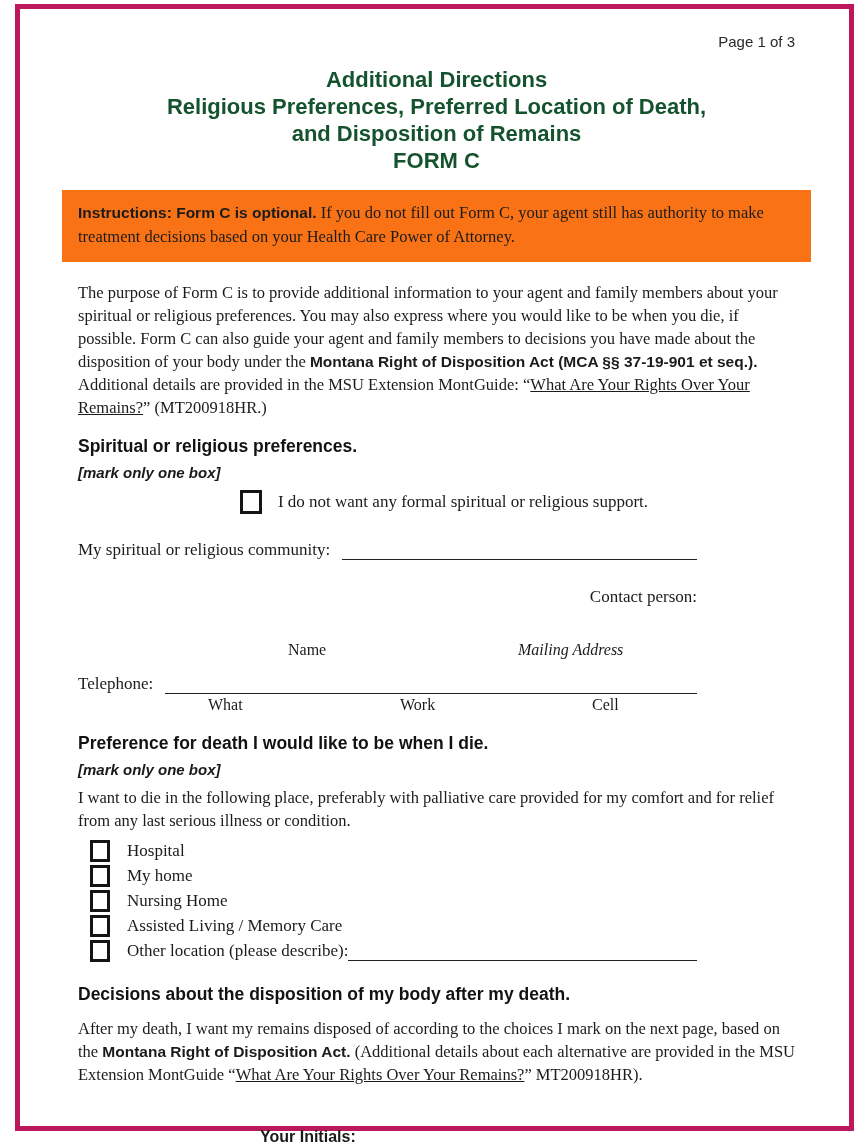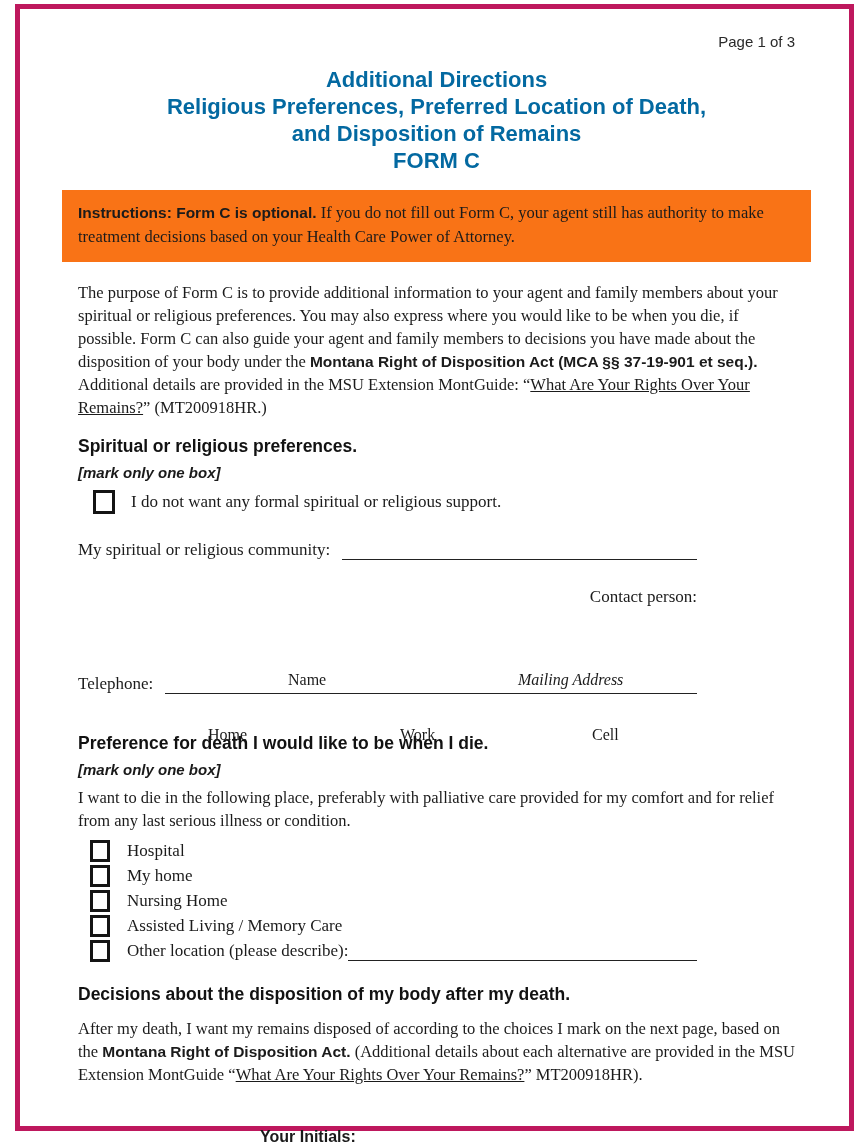--- a/index.html
+++ b/index.html
@@ -13,21 +13,21 @@
   .content { padding: 0 54px 0 58px; }
 
   .page-indicator {
     margin-top: 24px; text-align: right;
     font-family: "Liberation Sans", sans-serif; font-size: 15px; color: #2a2a2a;
   }
 
   .title-block {
     margin-top: 16px; text-align: center;
     font-family: "Liberation Sans", sans-serif; font-weight: bold;
-    font-size: 22px; line-height: 27px; color: #0369a1;
+    font-size: 22px; line-height: 27px; color: #14532d;
   }
 
   .instructions {
     margin: 16px -16px 0 -16px; padding: 11px 16px 13px 16px;
     background: #f97316; font-size: 16.5px; line-height: 24px;
   }
   .sans-bold { font-family: "Liberation Sans", sans-serif; font-weight: bold; font-size: 15.5px; }
   .serif-run { font-family: "Liberation Serif", serif; }
   .underline-run { text-decoration: underline; }
 
@@ -35,38 +35,38 @@
 
   .section-heading {
     margin-top: 17px; font-family: "Liberation Sans", sans-serif;
     font-weight: bold; font-size: 17.5px; color: #121212;
   }
   .mark-note {
     margin-top: 7px; font-family: "Liberation Sans", sans-serif;
     font-weight: bold; font-style: italic; font-size: 15px; color: #1a1a1a;
   }
 
-  .check-row { display: flex; align-items: center; margin: 9px 0 0 15px; }
+  .check-row { display: flex; align-items: center; margin: 9px 0 0 15px; justify-content: center; }
   .checkbox {
     width: 22px; height: 24px; border: 3px solid #141414; background: #fff;
     flex: 0 0 auto; cursor: pointer;
   }
   .check-label { margin-left: 16px; font-size: 17px; }
 
   .loc-list { margin-top: 8px; }
   .loc-row { display: flex; align-items: center; margin: 3px 0 0 12px; width: 607px; }
   .loc-box { width: 20px; height: 22px; border: 3px solid #141414; background: #fff; flex: 0 0 auto; cursor: pointer; }
   .loc-label { margin-left: 17px; font-size: 17px; white-space: nowrap; }
 
   .fill-row { display: flex; align-items: flex-end; width: 619px; font-size: 17px; gap: 12px; }
   .fill-label { white-space: nowrap; }
   .fill-line { flex: 1 1 auto; border-bottom: 1.5px solid #222; height: 20px; cursor: text; }
 
   .sublabel-row { position: relative; height: 22px; font-size: 16px; }
-  .sublabel { position: absolute; top: 2px; margin-top: 30px; }
+  .sublabel { position: absolute; top: 2px; }
 
   .community-row { margin-top: 26px; }
   .contact-row { margin-top: 27px; flex-direction: column; }
   .telephone-row { margin-top: 13px; }
 
   .footer-block { margin: 42px 0 0 182px; font-family: "Liberation Sans", sans-serif; font-weight: bold; font-size: 16px; color: #1a1a1a; }
   .footer-row { display: flex; align-items: flex-end; }
   .seg { display: inline-block; border-bottom: 2px solid #2a2a2a; height: 16px; cursor: text; }
   .seg-initials { width: 196px; margin-left: 8px; }
 </style>
@@ -113,21 +113,21 @@
     <div class="sublabel-row">
       <span class="sublabel" style="left:210px;">Name</span>
       <span class="sublabel" style="left:440px;font-style:italic;">Mailing Address</span>
     </div>
 
     <div class="fill-row telephone-row">
       <span class="fill-label">Telephone:</span>
       <span class="fill-line"></span>
     </div>
     <div class="sublabel-row">
-      <span class="sublabel" style="left:130px;">Home</span>
+      <span class="sublabel" style="left:130px;">What</span>
       <span class="sublabel" style="left:322px;">Work</span>
       <span class="sublabel" style="left:514px;">Cell</span>
     </div>
 
     <div class="section-heading">Preference for death I would like to be when I die.</div>
     <div class="mark-note">[mark only one box]</div>
     <p class="para" style="margin-top:8px;">I want to die in the following place, preferably with palliative care provided for my comfort and for relief from any last serious illness or condition.</p>
 
     <div class="loc-list">
       <div class="loc-row">

